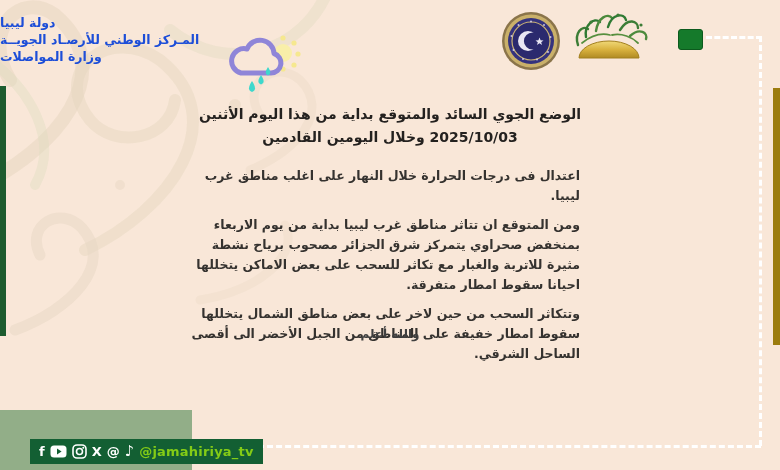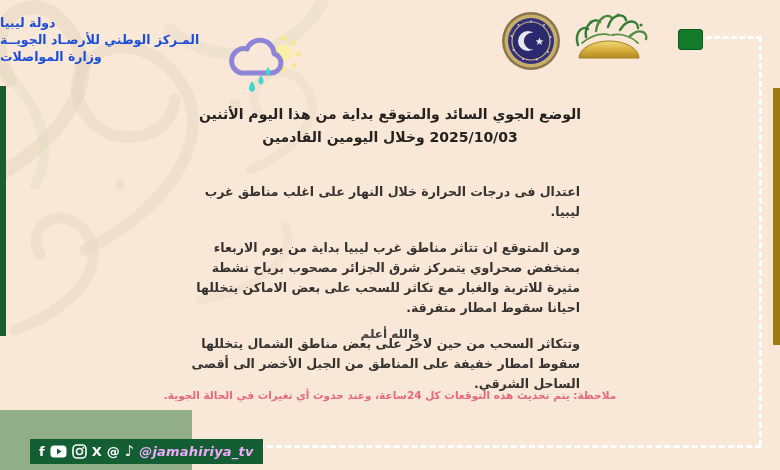--- a/index.html
+++ b/index.html
@@ -22,31 +22,31 @@
   .dash-bottom{left:258px;top:445px;width:503px;border-top:3px dashed #fff;}
   .green-square{left:678px;top:29px;width:23px;height:19px;background:#157a2b;border:1px solid #0c5a1d;border-radius:3px;}
 
   
   .org-header{left:0;top:14px;width:676px;text-align:left;direction:rtl;
     color:#1d4ed8;font-weight:700;font-size:12.5px;line-height:17px;}
   .doc-title{left:0;top:103px;width:780px;text-align:center;direction:rtl;
     color:#24211f;font-weight:700;font-size:14px;line-height:23px;}
   .doc-body{left:188px;top:166px;width:392px;direction:rtl;text-align:right;
     color:#35322f;font-weight:700;font-size:12.5px;line-height:20px;}
-  .doc-body p{margin:16px 0 9px 0;}
+  .doc-body p{margin:0 0 9px 0;}
   .closing{left:0;top:327px;width:780px;text-align:center;direction:rtl;
     color:#404040;font-weight:700;font-size:12px;}
   .note{left:0;top:389px;width:780px;text-align:center;direction:rtl;
     color:#e8687c;font-weight:700;font-size:10.5px;}
 
   
   .social-bar{left:30px;top:439px;height:25px;background:#135f33;
     display:flex;align-items:center;gap:5px;padding:0 9px;z-index:5;}
   .social-bar .glyph{color:#fff;font-weight:700;font-size:13px;line-height:1;display:inline-block;}
-  .handle{color:#f0abfc;font-weight:700;font-size:13px;letter-spacing:.2px;font-style:italic;}
+  .handle{color:#84cc16;font-weight:700;font-size:13px;letter-spacing:.2px;}
 
   .watermark{left:0;top:0;opacity:.45;pointer-events:none;}
 </style>
 </head>
 <body>
 
 <div class="stage">
 
   <svg class="abs watermark" width="420" height="430" viewBox="0 0 420 430">
     <g fill="none" stroke-linecap="round">
@@ -147,21 +147,20 @@
   </div>
 
   <div class="abs doc-body">
     <p>اعتدال فى درجات الحرارة خلال النهار على اغلب مناطق غرب ليبيا.</p>
     <p>ومن المتوقع ان تتاثر مناطق غرب ليبيا بداية من يوم الاربعاء بمنخفض صحراوي يتمركز شرق الجزائر مصحوب برياح نشطة مثيرة للاتربة والغبار مع تكاثر للسحب على بعض الاماكن يتخللها احيانا سقوط امطار متفرقة.</p>
     <p>وتتكاثر السحب من حين لاخر على بعض مناطق الشمال يتخللها سقوط امطار خفيفة على المناطق من الجبل الأخضر الى أقصى الساحل الشرقي.</p>
   </div>
 
   <div class="abs closing">والله أعلم</div>
 
-  <div class="abs note">ملاحظة: يتم تحديث هذه التوقعات كل 24ساعة، وعند حدوث أي تغيرات في الحالة الجوية.</div>
 
   <div class="abs sage-block"></div>
 
   <div class="abs social-bar">
     <span class="glyph">f</span>
     <svg width="17" height="13" viewBox="0 0 17 13">
       <rect x="0.5" y="0.5" width="16" height="12" rx="3.5" fill="#fff"></rect>
       <path d="M7 3.6 L11.6 6.5 L7 9.4 Z" fill="#135f33"></path>
     </svg>
     <svg width="15" height="15" viewBox="0 0 15 15">

